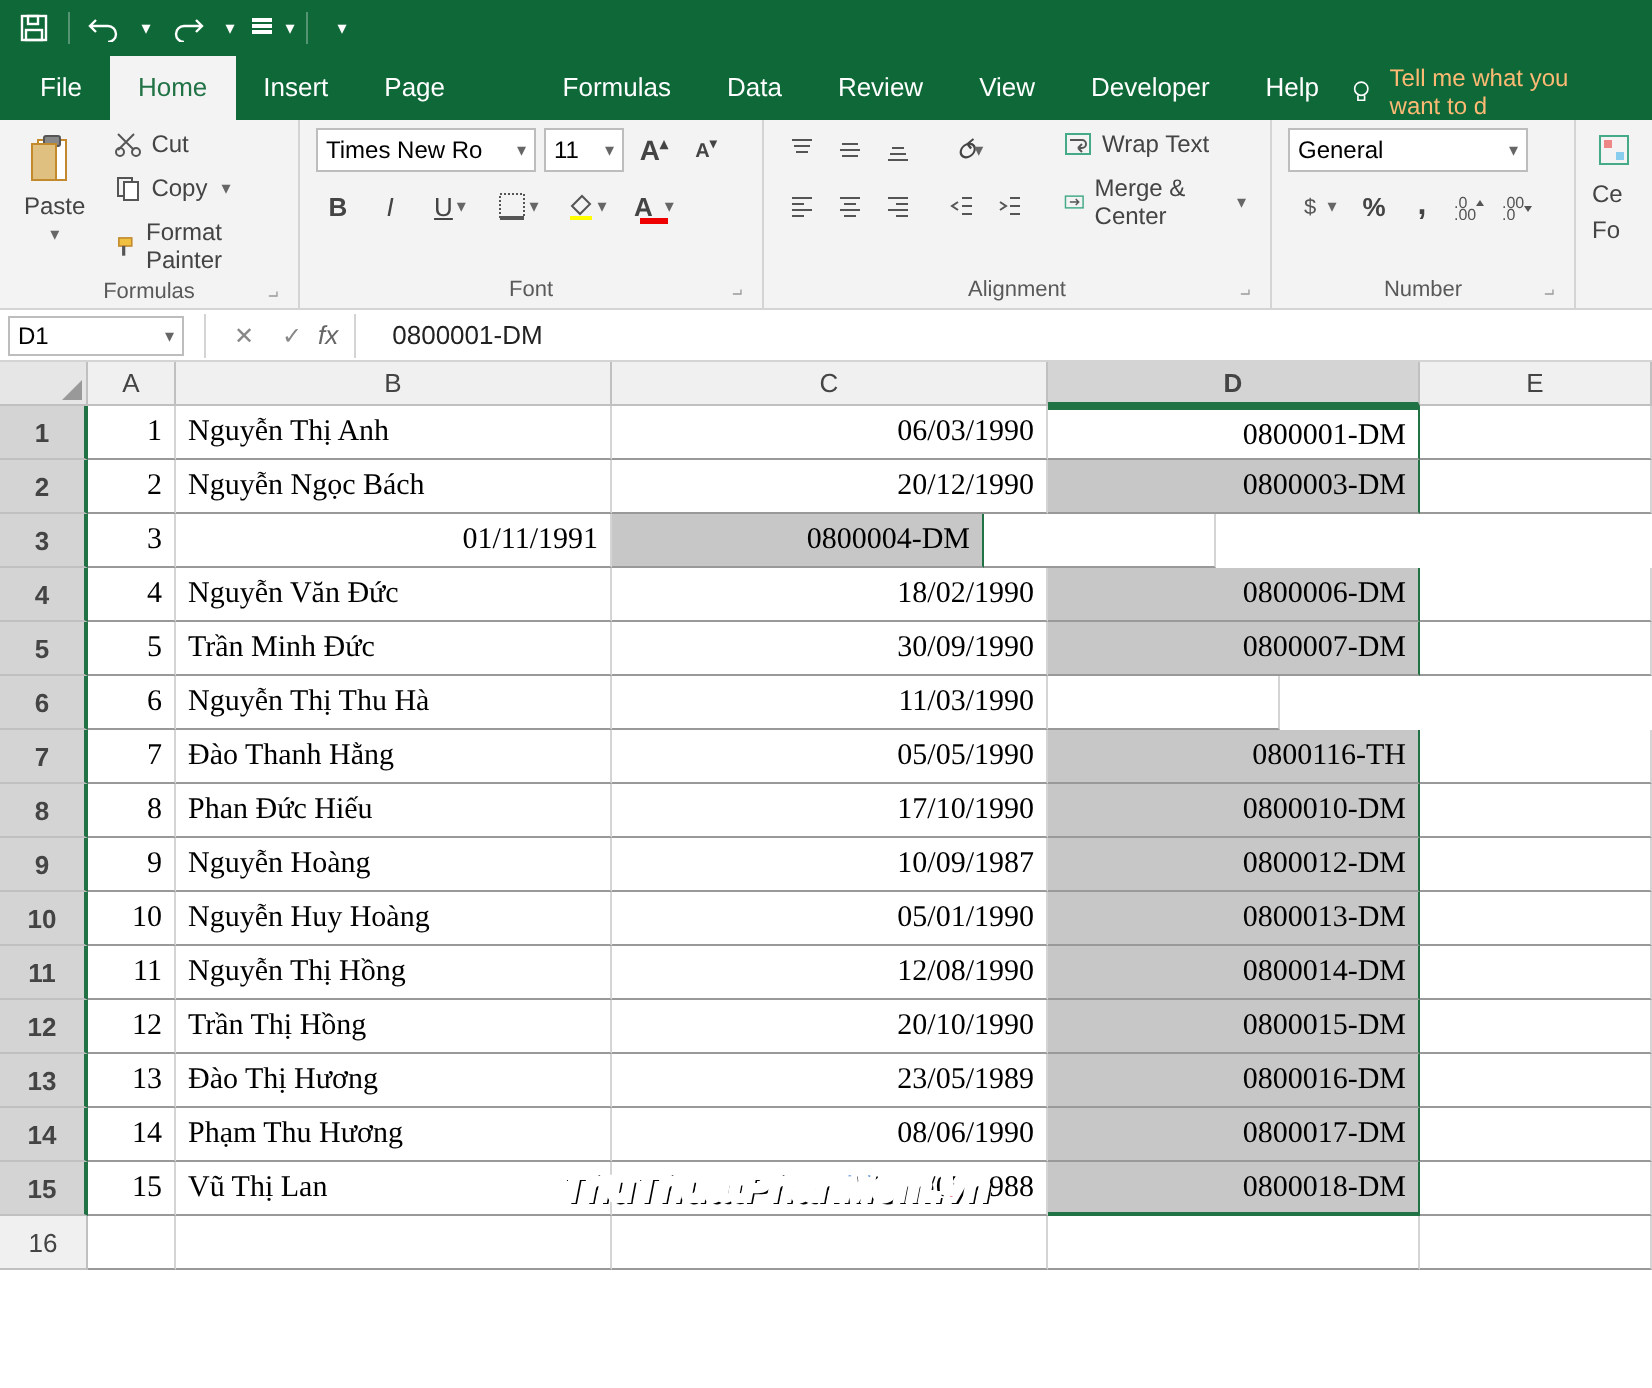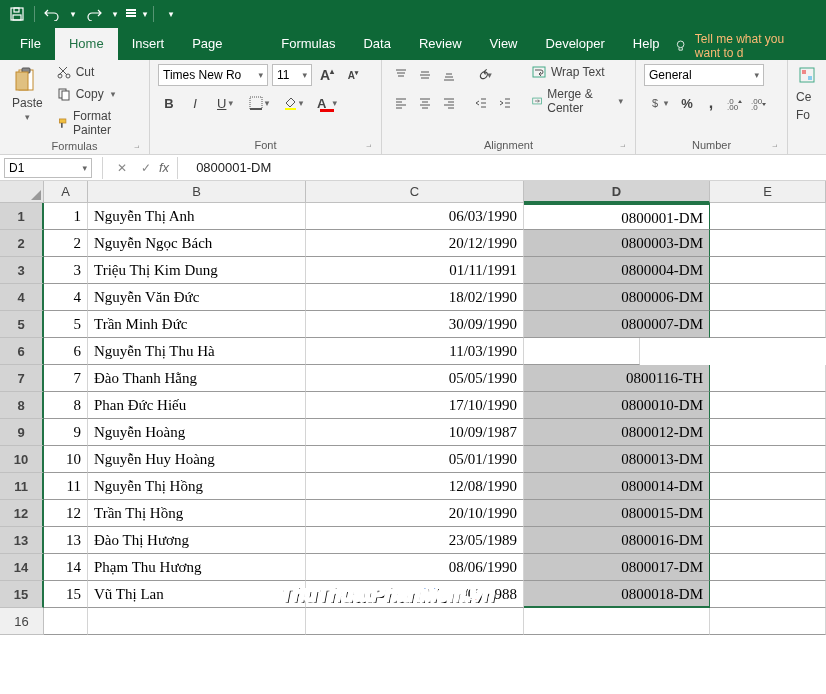--- a/index.html
+++ b/index.html
@@ -403,21 +403,20 @@
         <div class="rh sel">2</div>
         <div class="cell ca">2</div>
         <div class="cell cb">Nguyễn Ngọc Bách</div>
         <div class="cell cc">20/12/1990</div>
         <div class="cell cd sel">0800003-DM</div>
         <div class="cell ce"></div>
       </div>
       <div class="row">
         <div class="rh sel">3</div>
         <div class="cell ca">3</div>
-        <div class="cell cb">Triệu Thị Kim Dung</div>
         <div class="cell cc">01/11/1991</div>
         <div class="cell cd sel">0800004-DM</div>
         <div class="cell ce"></div>
       </div>
       <div class="row">
         <div class="rh sel">4</div>
         <div class="cell ca">4</div>
         <div class="cell cb">Nguyễn Văn Đức</div>
         <div class="cell cc">18/02/1990</div>
         <div class="cell cd sel">0800006-DM</div>

